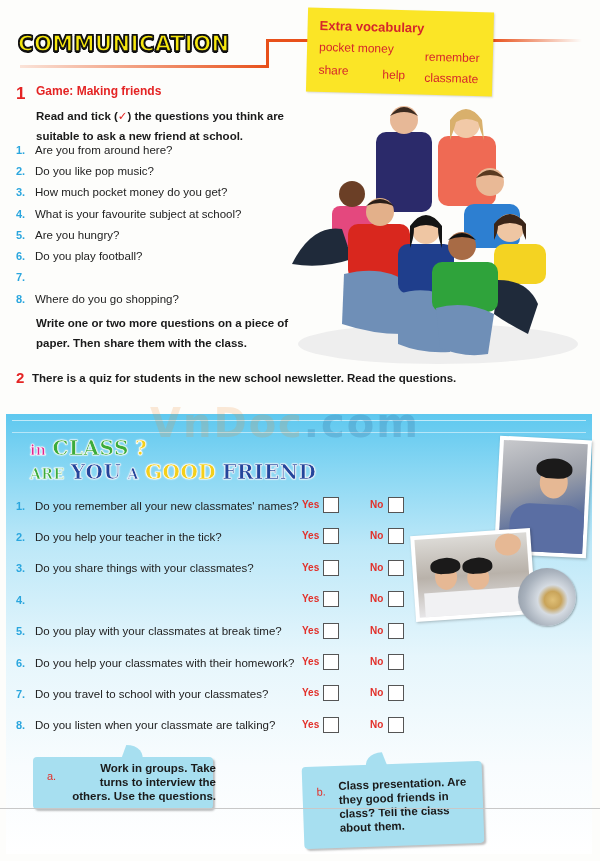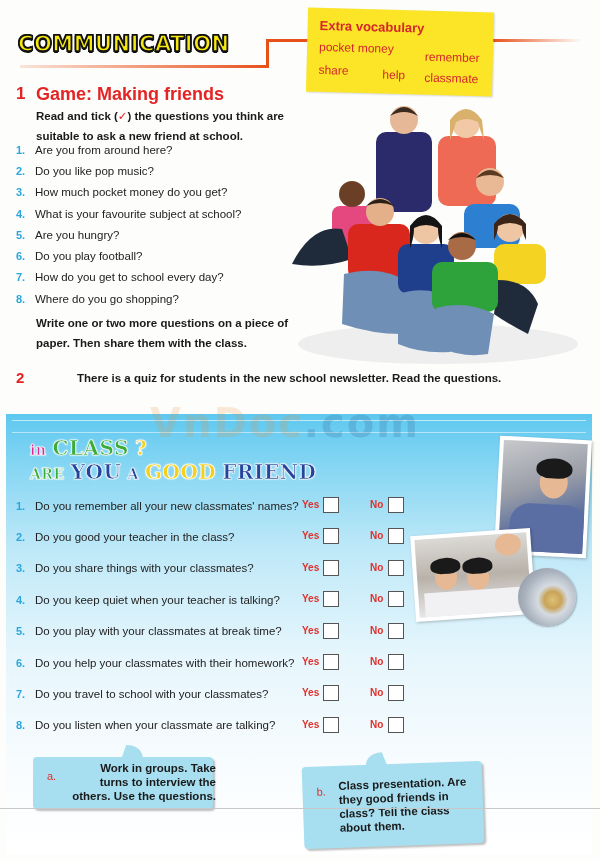--- a/index.html
+++ b/index.html
@@ -34,34 +34,34 @@
     position: absolute; left: 307px; top: 10px; width: 186px; height: 84px;
     background: #fbe526; transform: rotate(1.5deg);
     box-shadow: 1px 1px 2px rgba(0,0,0,0.15);
     padding: 10px 12px;
   }
   .vocab-title { color: #d5262b; font-weight: bold; font-size: 13px; }
   .vocab-word { position: absolute; color: #d5262b; font-size: 12px; }
 
   
   .sec-num { position: absolute; color: #e42424; font-weight: bold; font-size: 17px; }
-  .sec1-title { position: absolute; left: 36px; top: 84px; color: #e42424; font-weight: bold; font-size: 18px; }
+  .sec1-title { position: absolute; left: 36px; top: 84px; color: #e42424; font-weight: bold; font-size: 12px; }
   .instr { position: absolute; font-weight: bold; font-size: 11.5px; line-height: 20px; color: #1a1a1a; }
   .tick { color: #e42424; font-weight: normal; }
 
   .q-list { position: absolute; left: 16px; top: 139px; }
   .q-item { height: 21.3px; display: flex; align-items: center; font-size: 11.5px; }
   .q-num { width: 19px; color: #2aa6de; font-weight: bold; font-size: 11px; }
   .q-text { color: #222; }
 
   
   .kids-photo { position: absolute; left: 288px; top: 94px; width: 290px; height: 276px; }
 
   
-  .sec2-text { position: absolute; left: 32px; top: 372px; font-weight: bold; font-size: 11.5px; margin-left: 45px; }
+  .sec2-text { position: absolute; left: 32px; top: 372px; font-weight: bold; font-size: 11.5px; }
 
   
   .quiz-panel {
     position: absolute; left: 6px; top: 414px; width: 586px; height: 440px;
     background: linear-gradient(180deg, #5ec8ef 0%, #86d6f3 12%, #bde8f8 30%, #e6f6fc 55%, #f8fcfe 80%, #ffffff 100%);
   }
   .quiz-stripe { position: absolute; left: 6px; top: 6px; right: 6px; height: 1px; background: rgba(255,255,255,0.6); }
   .quiz-stripe2 { position: absolute; left: 6px; top: 18px; right: 6px; height: 1px; background: rgba(255,255,255,0.5); }
   .watermark {
     position: absolute; left: 150px; top: 400px; font-size: 40px; font-weight: bold;
@@ -177,21 +177,20 @@
   <div class="q-item">
       <span class="q-num">5.</span>
       <span class="q-text">Are you hungry?</span>
     </div>
   <div class="q-item">
       <span class="q-num">6.</span>
       <span class="q-text">Do you play football?</span>
     </div>
   <div class="q-item">
       <span class="q-num">7.</span>
-      <span class="q-text">How do you get to school every day?</span>
     </div>
   <div class="q-item">
       <span class="q-num">8.</span>
       <span class="q-text">Where do you go shopping?</span>
     </div>
 </div>
 <div class="instr" style="left:36px; top:313px; width:265px;">Write one or two more questions on a piece of paper. Then share them with the class.</div>
 
 <svg class="kids-photo" viewBox="0 0 290 276" xmlns="http://www.w3.org/2000/svg">
   <ellipse cx="150" cy="250" rx="140" ry="20" fill="#eeeeee"></ellipse>
@@ -257,37 +256,36 @@
   <div class="quiz-row">
     <span class="q-num">1.</span>
     <span class="q-text">Do you remember all your new classmates' names?</span>
     <span class="yes-lbl">Yes</span>
     <span class="chk chk-yes"></span>
     <span class="no-lbl">No</span>
     <span class="chk chk-no"></span>
   </div>
   <div class="quiz-row">
     <span class="q-num">2.</span>
-    <span class="q-text">Do you good your teacher in the class?</span>
+    <span class="q-text">Do you help your teacher in the tick?</span>
     <span class="yes-lbl">Yes</span>
     <span class="chk chk-yes"></span>
     <span class="no-lbl">No</span>
     <span class="chk chk-no"></span>
   </div>
   <div class="quiz-row">
     <span class="q-num">3.</span>
     <span class="q-text">Do you share things with your classmates?</span>
     <span class="yes-lbl">Yes</span>
     <span class="chk chk-yes"></span>
     <span class="no-lbl">No</span>
     <span class="chk chk-no"></span>
   </div>
   <div class="quiz-row">
     <span class="q-num">4.</span>
-    <span class="q-text">Do you keep quiet when your teacher is talking?</span>
     <span class="yes-lbl">Yes</span>
     <span class="chk chk-yes"></span>
     <span class="no-lbl">No</span>
     <span class="chk chk-no"></span>
   </div>
   <div class="quiz-row">
     <span class="q-num">5.</span>
     <span class="q-text">Do you play with your classmates at break time?</span>
     <span class="yes-lbl">Yes</span>
     <span class="chk chk-yes"></span>

